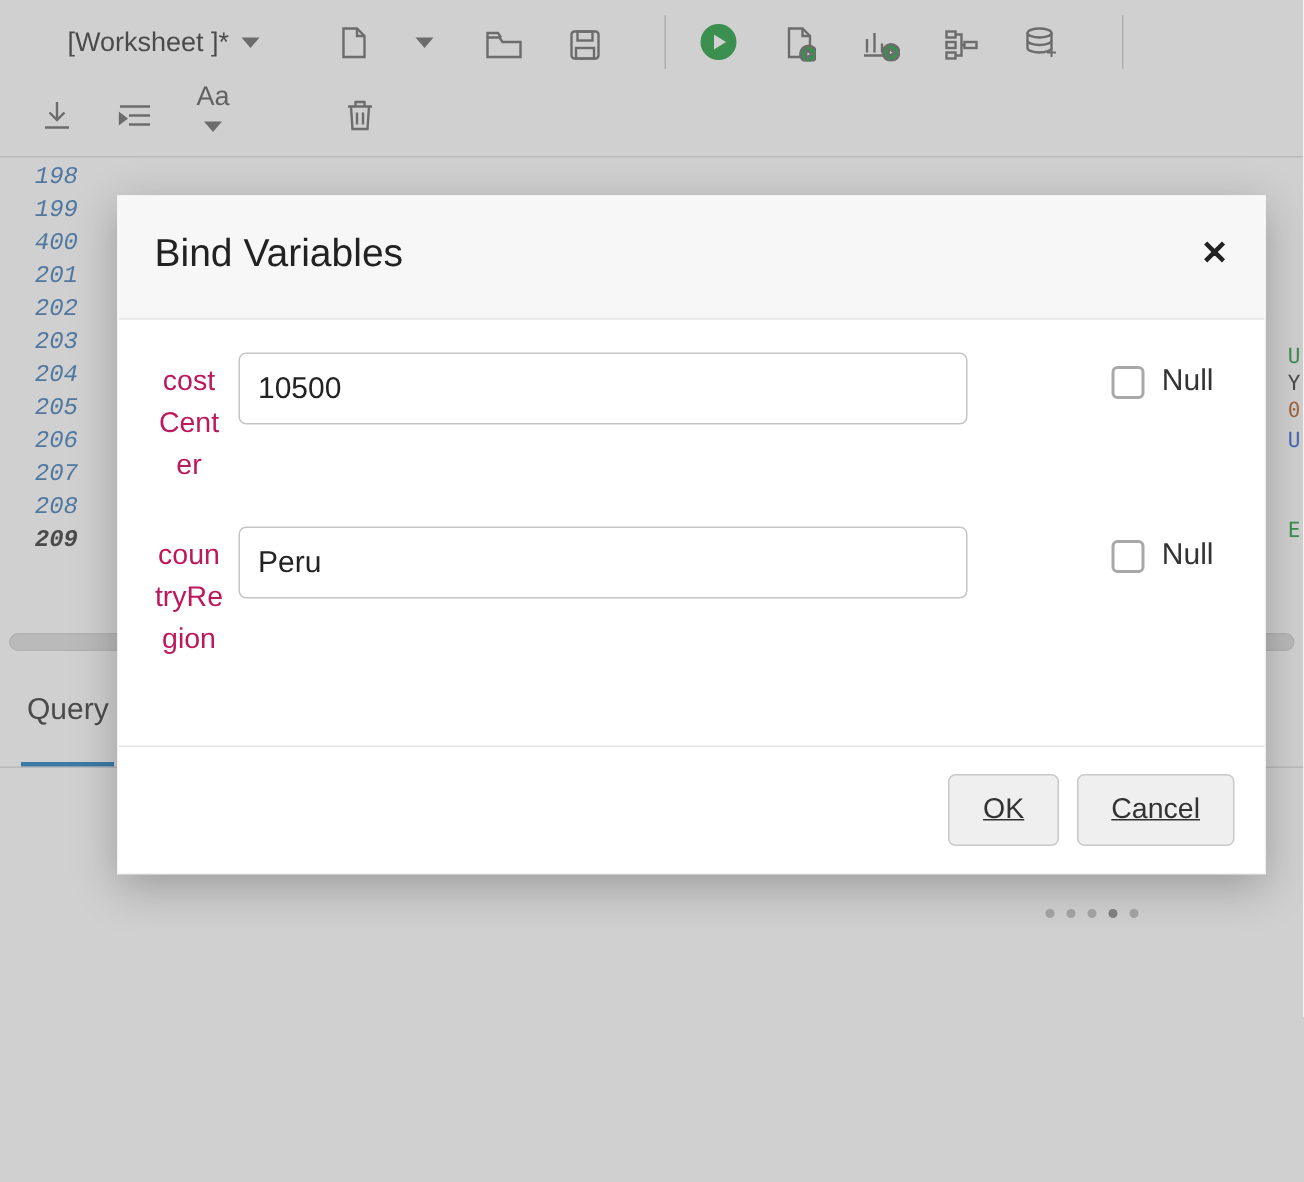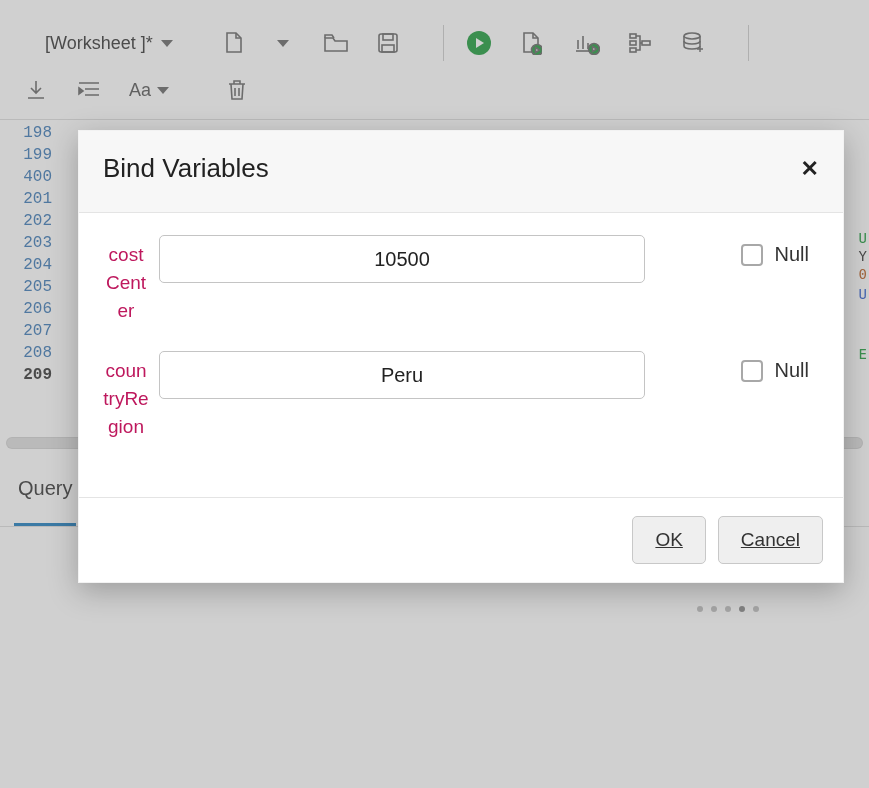--- a/index.html
+++ b/index.html
@@ -23,40 +23,41 @@
       position: absolute;
       inset: 0;
       background: rgba(120,120,120,0.35);
       z-index: 5;
       pointer-events: none;
     }
     
     .toolbar1 {
       display: flex;
       align-items: center;
-      padding: 25px 20px 10px 45px;
+      padding: 10px 20px 10px 45px;
       gap: 10px;
       border-bottom: none;
     }
     .worksheet-label {
       font-size: 18px;
       color: #333;
       display: flex;
       align-items: center;
       gap: 8px;
       margin-right: 40px;
     }
     .tb-icon {
       width: 26px;
       height: 26px;
       display: inline-flex;
       align-items: center;
-      justify-content: space-between;
+      justify-content: flex-end;
       color: #666;
       margin-right: 18px;
+      flex-direction: column;
     }
     .tb-icon.green { color: #1b9b3a; }
     .tb-sep {
       width: 1px;
       height: 36px;
       background: #ccc;
       margin: 0 12px;
     }
     
     .toolbar2 {
@@ -75,20 +76,21 @@
       height: 320px;
     }
     .gutter {
       width: 58px;
       text-align: right;
       padding: 2px 6px 0 0;
       font-family: "Consolas","Courier New",monospace;
       font-size: 16px;
       color: #3b78b5;
       line-height: 22px;
+      font-style: italic;
     }
     .gutter .active { color: #333; font-weight: 600; }
     .codearea {
       flex: 1;
       position: relative;
     }
     .hscroll {
       position: absolute;
       left: 6px; right: 6px;
       bottom: -10px;
@@ -172,21 +174,20 @@
     }
     .text-input {
       width: 486px;
       height: 48px;
       border: 1px solid #c4c4c4;
       border-radius: 5px;
       padding: 0 12px;
       font-size: 20px;
       color: #222;
       outline: none;
-      text-align: center;
     }
     .null-group {
       display: flex;
       align-items: center;
       gap: 12px;
       margin-left: auto;
       padding-top: 8px;
       padding-right: 10px;
     }
     .checkbox {

